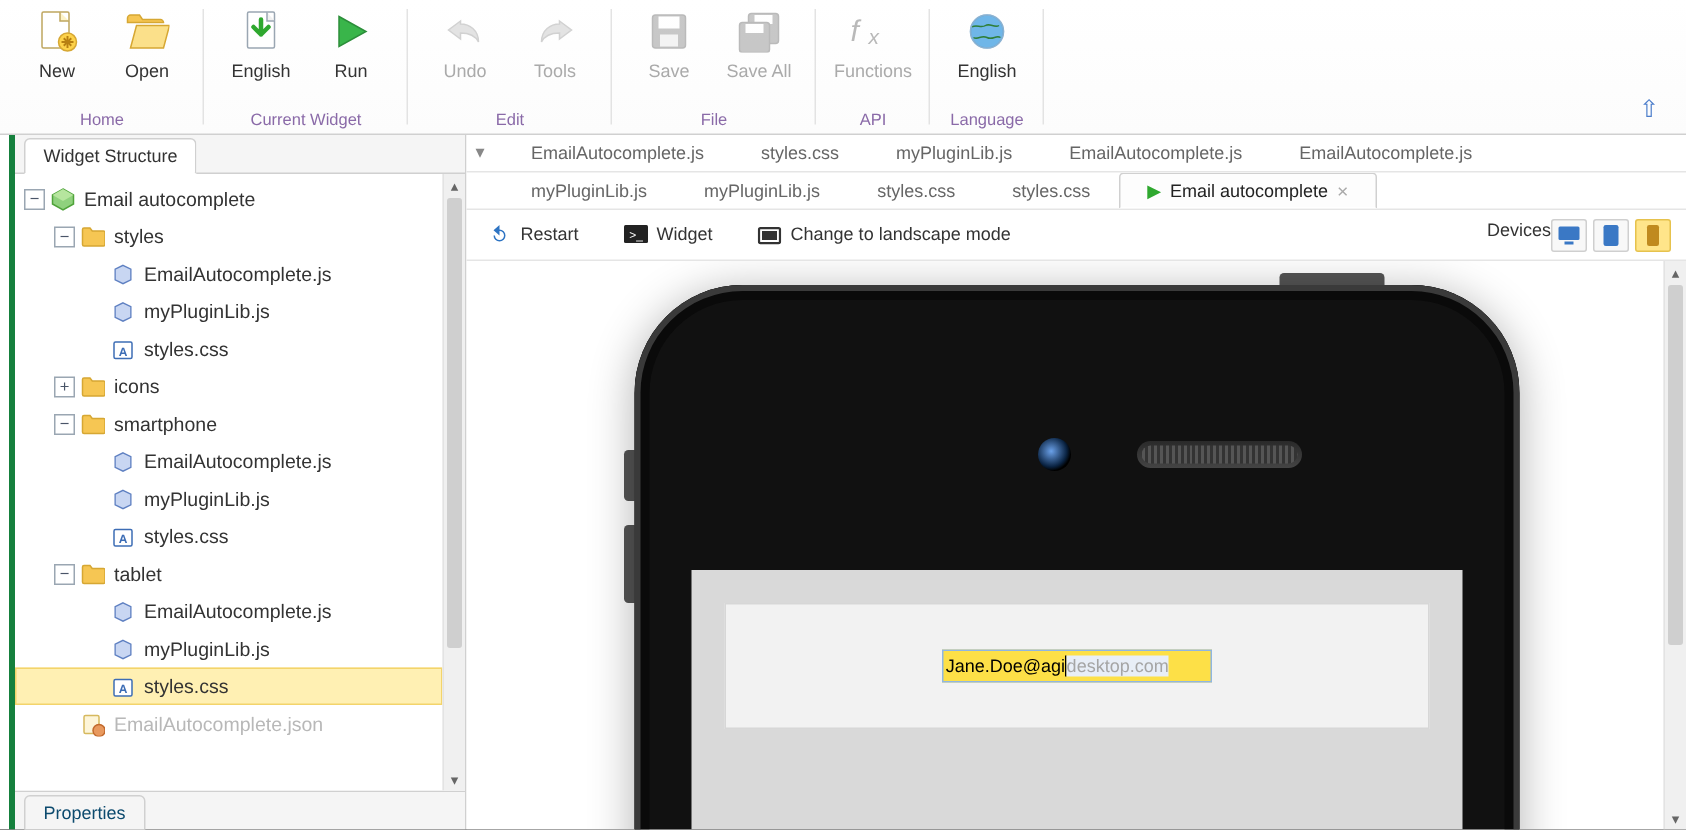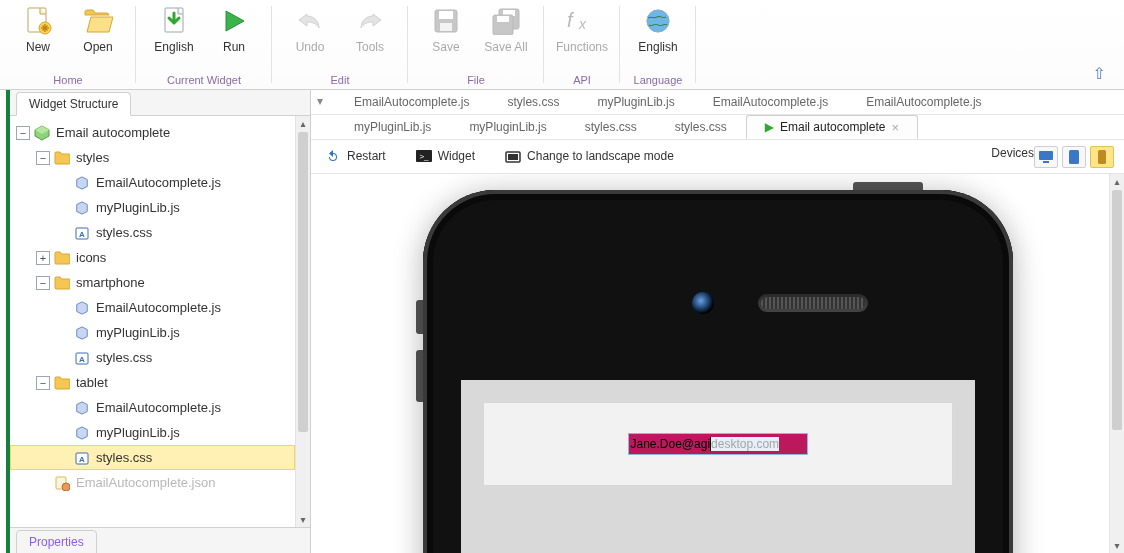--- a/index.html
+++ b/index.html
@@ -19,21 +19,21 @@
 .ribbon-corner { position: absolute; right: 18px; bottom: 6px; color:#4d7ecb; font-size:16px; cursor:pointer; }
 
 
 svg { display:block; }
 
 
 .main { display: flex; height: calc(100% - 90px); }
 .left { width: 305px; border-right: 1px solid #d0d0d0; display:flex; flex-direction:column; border-left:4px solid #15803d; margin-left:6px;}
 .panel-tab-bar { height:26px; display:flex; align-items:end; background:#f5f5f5; border-bottom:1px solid #d0d0d0; padding-left:6px; }
 .panel-tab { background:#fff; border:1px solid #d0d0d0; border-bottom:1px solid #fff; border-radius:4px 4px 0 0; padding:4px 12px; font-size:12px; position:relative; top:1px; cursor:pointer;}
-.panel-tab.inactive { background:#f5f5f5; border-bottom:1px solid #d0d0d0; color:#8b5cf6;}
+.panel-tab.inactive { background:#f5f5f5; border-bottom:1px solid #d0d0d0; color:#0c4a6e;}
 .tree-wrap { flex:1; position:relative; background:#fff; overflow:hidden;}
 .tree-scroll { position:absolute; inset:0 15px 0 0; overflow:hidden; padding:4px 0;}
 .vscroll { position:absolute; right:0; top:0; bottom:0; width:15px; background:#f0f0f0; border-left:1px solid #e3e3e3;}
 .vscroll .thumb{ position:absolute; left:2px; right:2px; background:#cfcfcf; border-radius:2px;}
 .vscroll .arrow { position:absolute; left:0; right:0; height:15px; display:flex; align-items:center; justify-content:center; color:#666; font-size:10px; cursor:pointer;}
 .vscroll .arrow.up{top:0;} .vscroll .arrow.down{bottom:0;}
 
 .tree-row { display:flex; align-items:center; height:25px; padding-left:6px; cursor:pointer; white-space:nowrap;}
 .tree-row.sel{ background:#fff0b3; outline:1px solid #f3d46b; outline-offset:-1px;}
 .tree-row.dim{ color:#b8b8b8;}
@@ -67,21 +67,21 @@
 .phone { width:590px; position:relative;}
 .phone-body{ width:100%; height:720px; background:#111; border-radius:72px; position:relative; box-shadow: inset 0 0 0 4px #3a3a3a, inset 0 0 0 10px #0a0a0a, 0 4px 30px rgba(0,0,0,.3);}
 .phone-top-btn{ position:absolute; top:-8px; right:90px; width:70px; height:8px; background:#555; border-radius:3px 3px 0 0;}
 .phone-side{ position:absolute; left:-7px; width:7px; height:34px; background:#555; border-radius:3px 0 0 3px;}
 .phone-side.s1{ top:110px;} .phone-side.s2{ top:160px; height:52px;}
 .speaker{ position:absolute; top:104px; left:50%; transform:translateX(40px); width:110px; height:18px; border-radius:9px; background:linear-gradient(#2a2a2a,#444);}
 .speaker::after{content:""; position:absolute; inset:3px; border-radius:7px; background:repeating-linear-gradient(90deg,#555 0,#555 2px,#333 2px,#333 4px);}
 .camera{ position:absolute; top:102px; left:50%; transform:translateX(-26px); width:22px; height:22px; border-radius:50%; background:radial-gradient(circle at 40% 40%, #6aa0e8 0, #0a2342 55%, #000 70%);}
 .screen{ position:absolute; top:190px; left:38px; right:38px; bottom:110px; background:#d9d9d9;}
 .webview{ position:absolute; inset:22px 22px auto 22px; height:84px; background:#f2f2f2; border:1px solid #d7d7d7; display:flex; align-items:center; justify-content:center;}
-.email-input{ width:180px; height:22px; border:1px solid #8fb6e2; background:#be185d; font-size:12px; padding:0 2px; display:flex; align-items:center;}
+.email-input{ width:180px; height:22px; border:1px solid #8fb6e2; background:#fde047; font-size:12px; padding:0 2px; display:flex; align-items:center;}
 .email-typed{ color:#000;}
 .email-sugg{ color:#a5a5a5; background:#e8eef7;}
 .caret{ display:inline-block; width:1px; height:14px; background:#000; margin:0 0 0 0;}
 
 
 .folder-icn{ fill:#f6c653; stroke:#d6a733;}
 .js-icn{ width:14px; height:14px;}
 </style>
 </head>
 <body>

